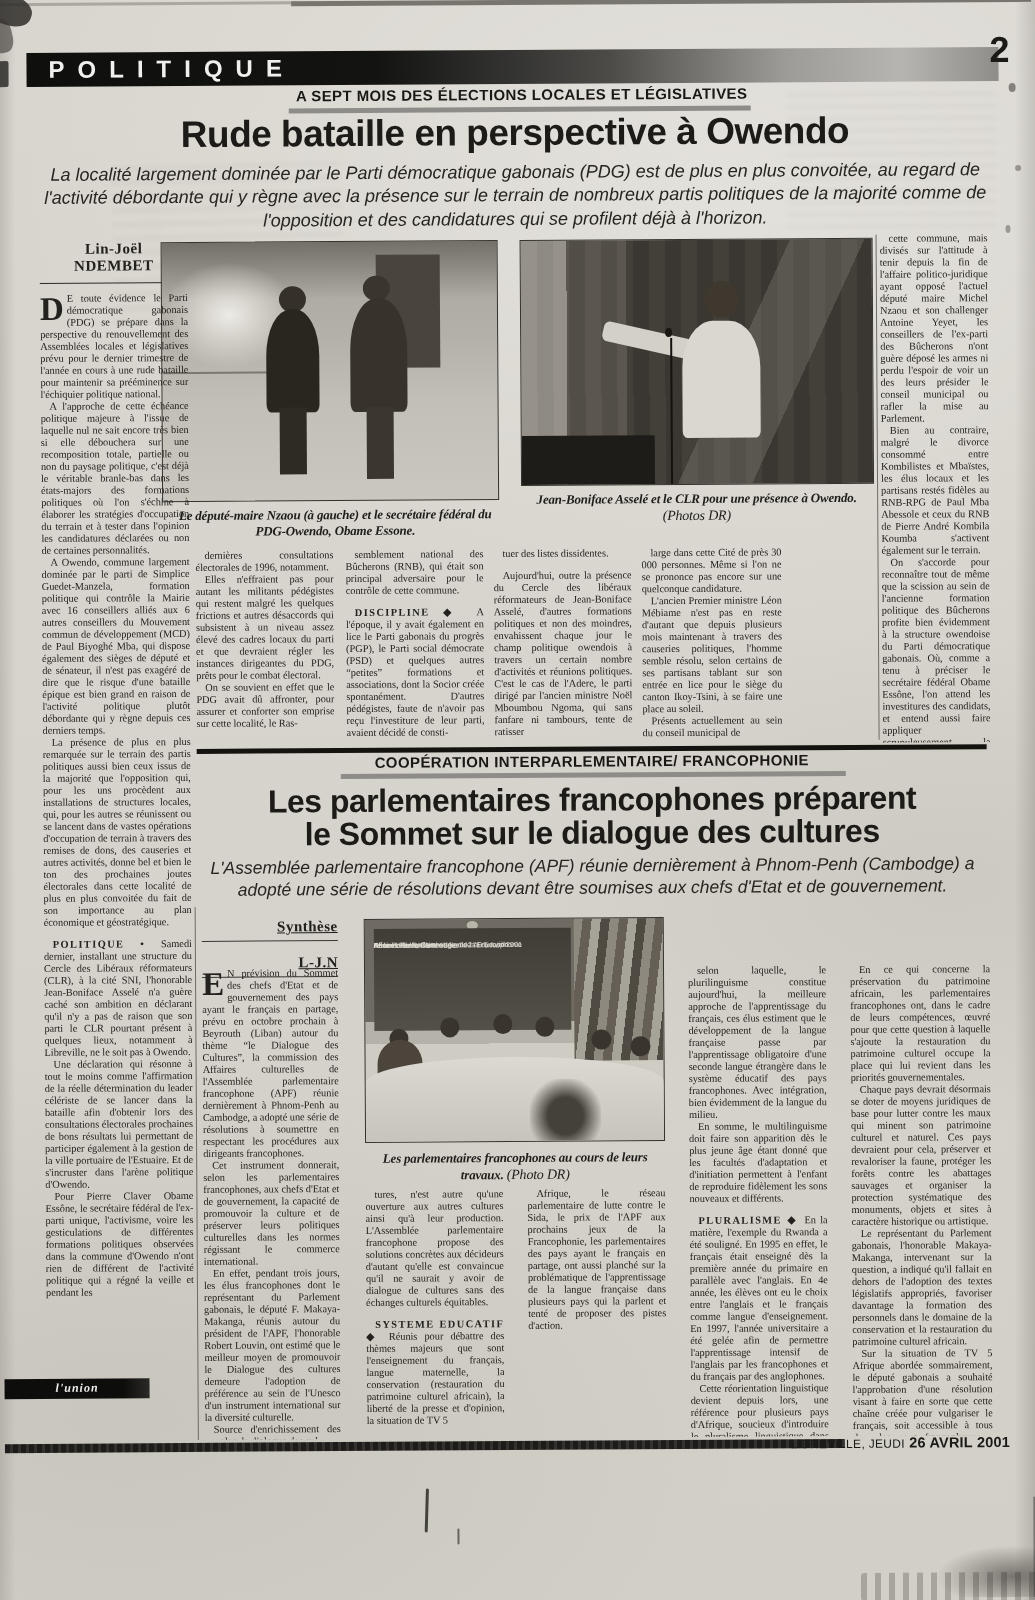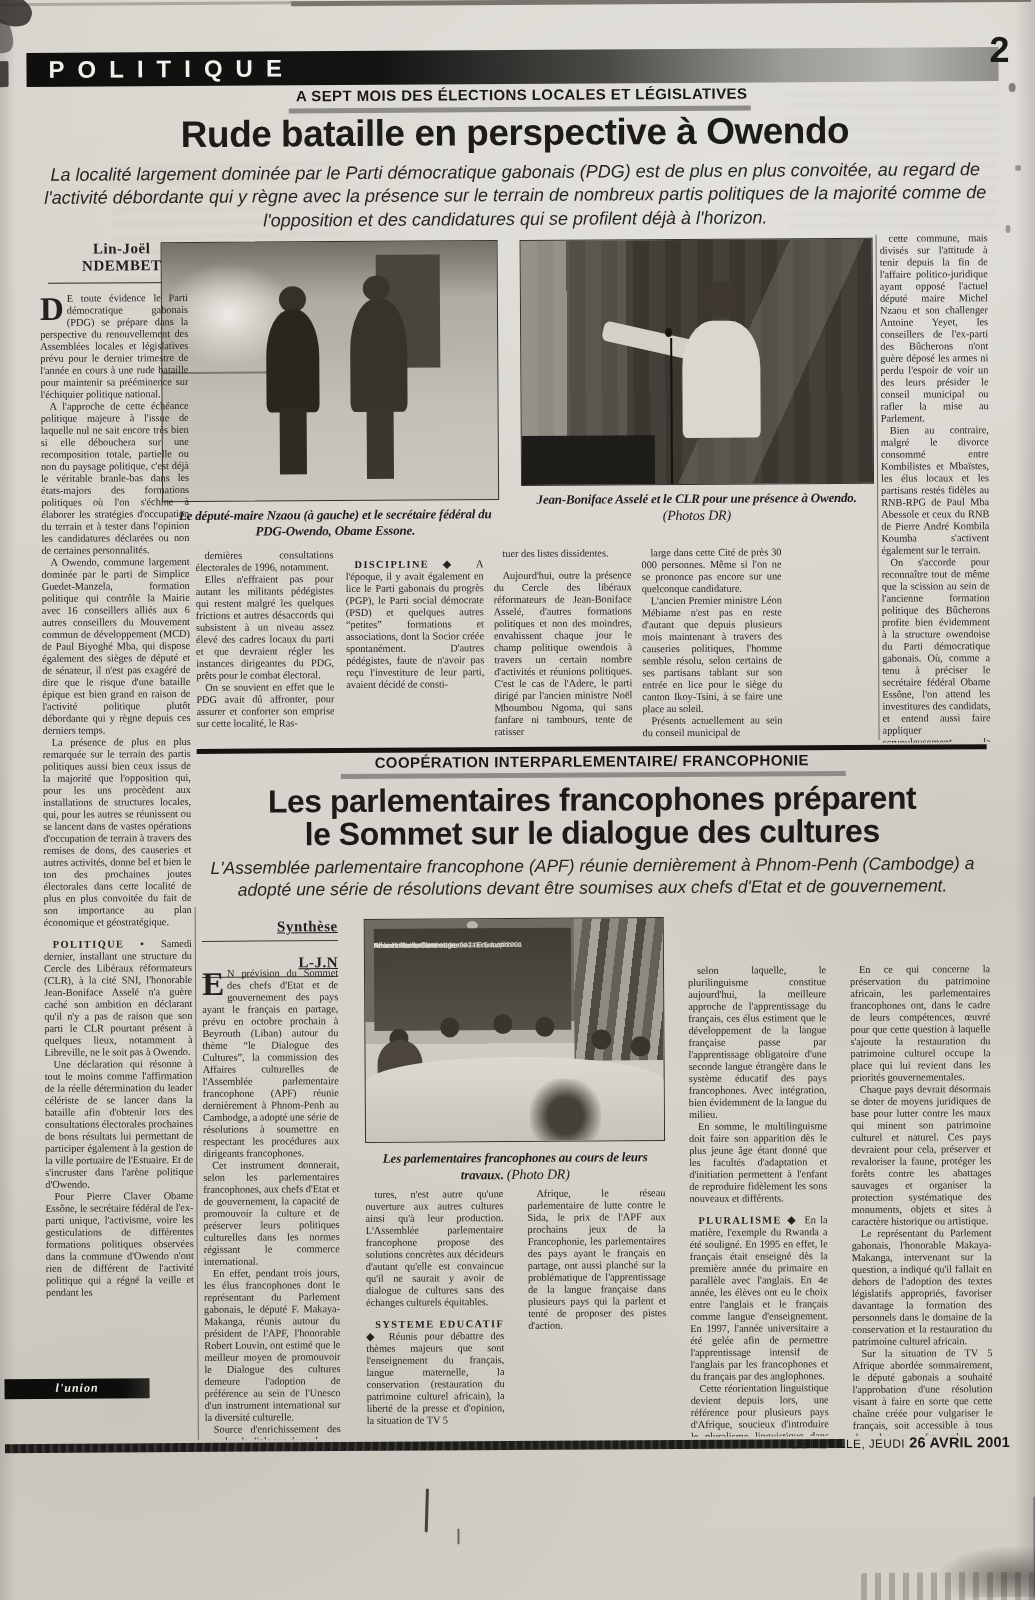--- a/index.html
+++ b/index.html
@@ -64,21 +64,21 @@
   .leadin { font-weight:bold; letter-spacing:1.4px; }
   .photo { position:absolute; border:1px solid #34322d; background:#b3b0a8; overflow:hidden; }
   .photo * { position:absolute; }
   .caption { position:absolute; text-align:center; font-weight:bold; font-style:italic;
     font-size:13px; line-height:1.22; color:#1f1d1a; letter-spacing:-0.2px; }
   .credit { font-weight:normal; font-size:14px; }
   .vrule { position:absolute; width:1px; background:#6e6b65; }
   .divider-heavy { position:absolute; left:196px; top:747px; width:790px; height:5px; background:#15130f; }
 
   
-  .byline1 { position:absolute; left:50px; top:238px; width:148px; text-align:center;
+  .byline1 { position:absolute; left:42px; top:238px; width:148px; text-align:center;
     font-weight:bold; font-size:15px; letter-spacing:.5px; border-bottom:1.5px solid #2c2a26; padding-bottom:8px; }
   .kicker1 { left:140px; top:86px; width:770px; }
   .rule1 { left:292px; top:107px; width:462px; height:5px; }
   .headline1 { left:28px; top:112px; width:980px; font-size:37px; }
   .standfirst1 { left:28px; top:161px; width:980px; font-size:18px; line-height:1.3; }
 
   
   .photo1 { left:163px; top:240px; width:337px; height:260px;
     background:
       radial-gradient(90px 70px at 20% 28%, #edebe5 0%, rgba(237,235,229,0) 75%),
@@ -234,20 +234,21 @@
           <p class="gap"><b class="leadin">POLITIQUE • </b>Samedi dernier, installant une structure du Cercle des Libéraux réformateurs (CLR), à la cité SNI, l'honorable Jean-Boniface Asselé n'a guère caché son ambition en déclarant qu'il n'y a pas de raison que son parti le CLR pourtant présent à quelques lieux, notamment à Libreville, ne le soit pas à Owendo.</p>
           <p>Une déclaration qui résonne à tout le moins comme l'affirmation de la réelle détermination du leader célériste de se lancer dans la bataille afin d'obtenir lors des consultations électorales prochaines de bons résultats lui permettant de participer également à la gestion de la ville portuaire de l'Estuaire. Et de s'incruster dans l'arène politique d'Owendo.</p>
           <p>Pour Pierre Claver Obame Essône, le secrétaire fédéral de l'ex-parti unique, l'activisme, voire les gesticulations de différentes formations politiques observées dans la commune d'Owendo n'ont rien de différent de l'activité politique qui a régné la veille et pendant les</p>
         </div>
       <div class="bodycol a1c2">
           <p>dernières consultations électorales de 1996, notamment.</p>
           <p>Elles n'effraient pas pour autant les militants pédégistes qui restent malgré les quelques frictions et autres désaccords qui subsistent à un niveau assez élevé des cadres locaux du parti et que devraient régler les instances dirigeantes du PDG, prêts pour le combat électoral.</p>
           <p>On se souvient en effet que le PDG avait dû affronter, pour assurer et conforter son emprise sur cette localité, le Ras-</p>
         </div>
       <div class="bodycol a1c3">
+          <p>semblement national des Bûcherons (RNB), qui était son principal adversaire pour le contrôle de cette commune.</p>
           <p class="gap"><b class="leadin">DISCIPLINE ◆ </b>A l'époque, il y avait également en lice le Parti gabonais du progrès (PGP), le Parti social démocrate (PSD) et quelques autres “petites” formations et associations, dont la Socior créée spontanément. D'autres pédégistes, faute de n'avoir pas reçu l'investiture de leur parti, avaient décidé de consti-</p>
         </div>
       <div class="bodycol a1c4">
           <p>tuer des listes dissidentes.</p>
           <p class="gap">Aujourd'hui, outre la présence du Cercle des libéraux réformateurs de Jean-Boniface Asselé, d'autres formations politiques et non des moindres, envahissent chaque jour le champ politique owendois à travers un certain nombre d'activités et réunions politiques. C'est le cas de l'Adere, le parti dirigé par l'ancien ministre Noël Mboumbou Ngoma, qui sans fanfare ni tambours, tente de ratisser</p>
         </div>
       <div class="bodycol a1c5">
           <p>large dans cette Cité de près 30 000 personnes. Même si l'on ne se prononce pas encore sur une quelconque candidature.</p>
           <p>L'ancien Premier ministre Léon Mébiame n'est pas en reste d'autant que depuis plusieurs mois maintenant à travers des causeries politiques, l'homme semble résolu, selon certains de ses partisans tablant sur son entrée en lice pour le siège du canton Ikoy-Tsini, à se faire une place au soleil.</p>
           <p>Présents actuellement au sein du conseil municipal de</p>

